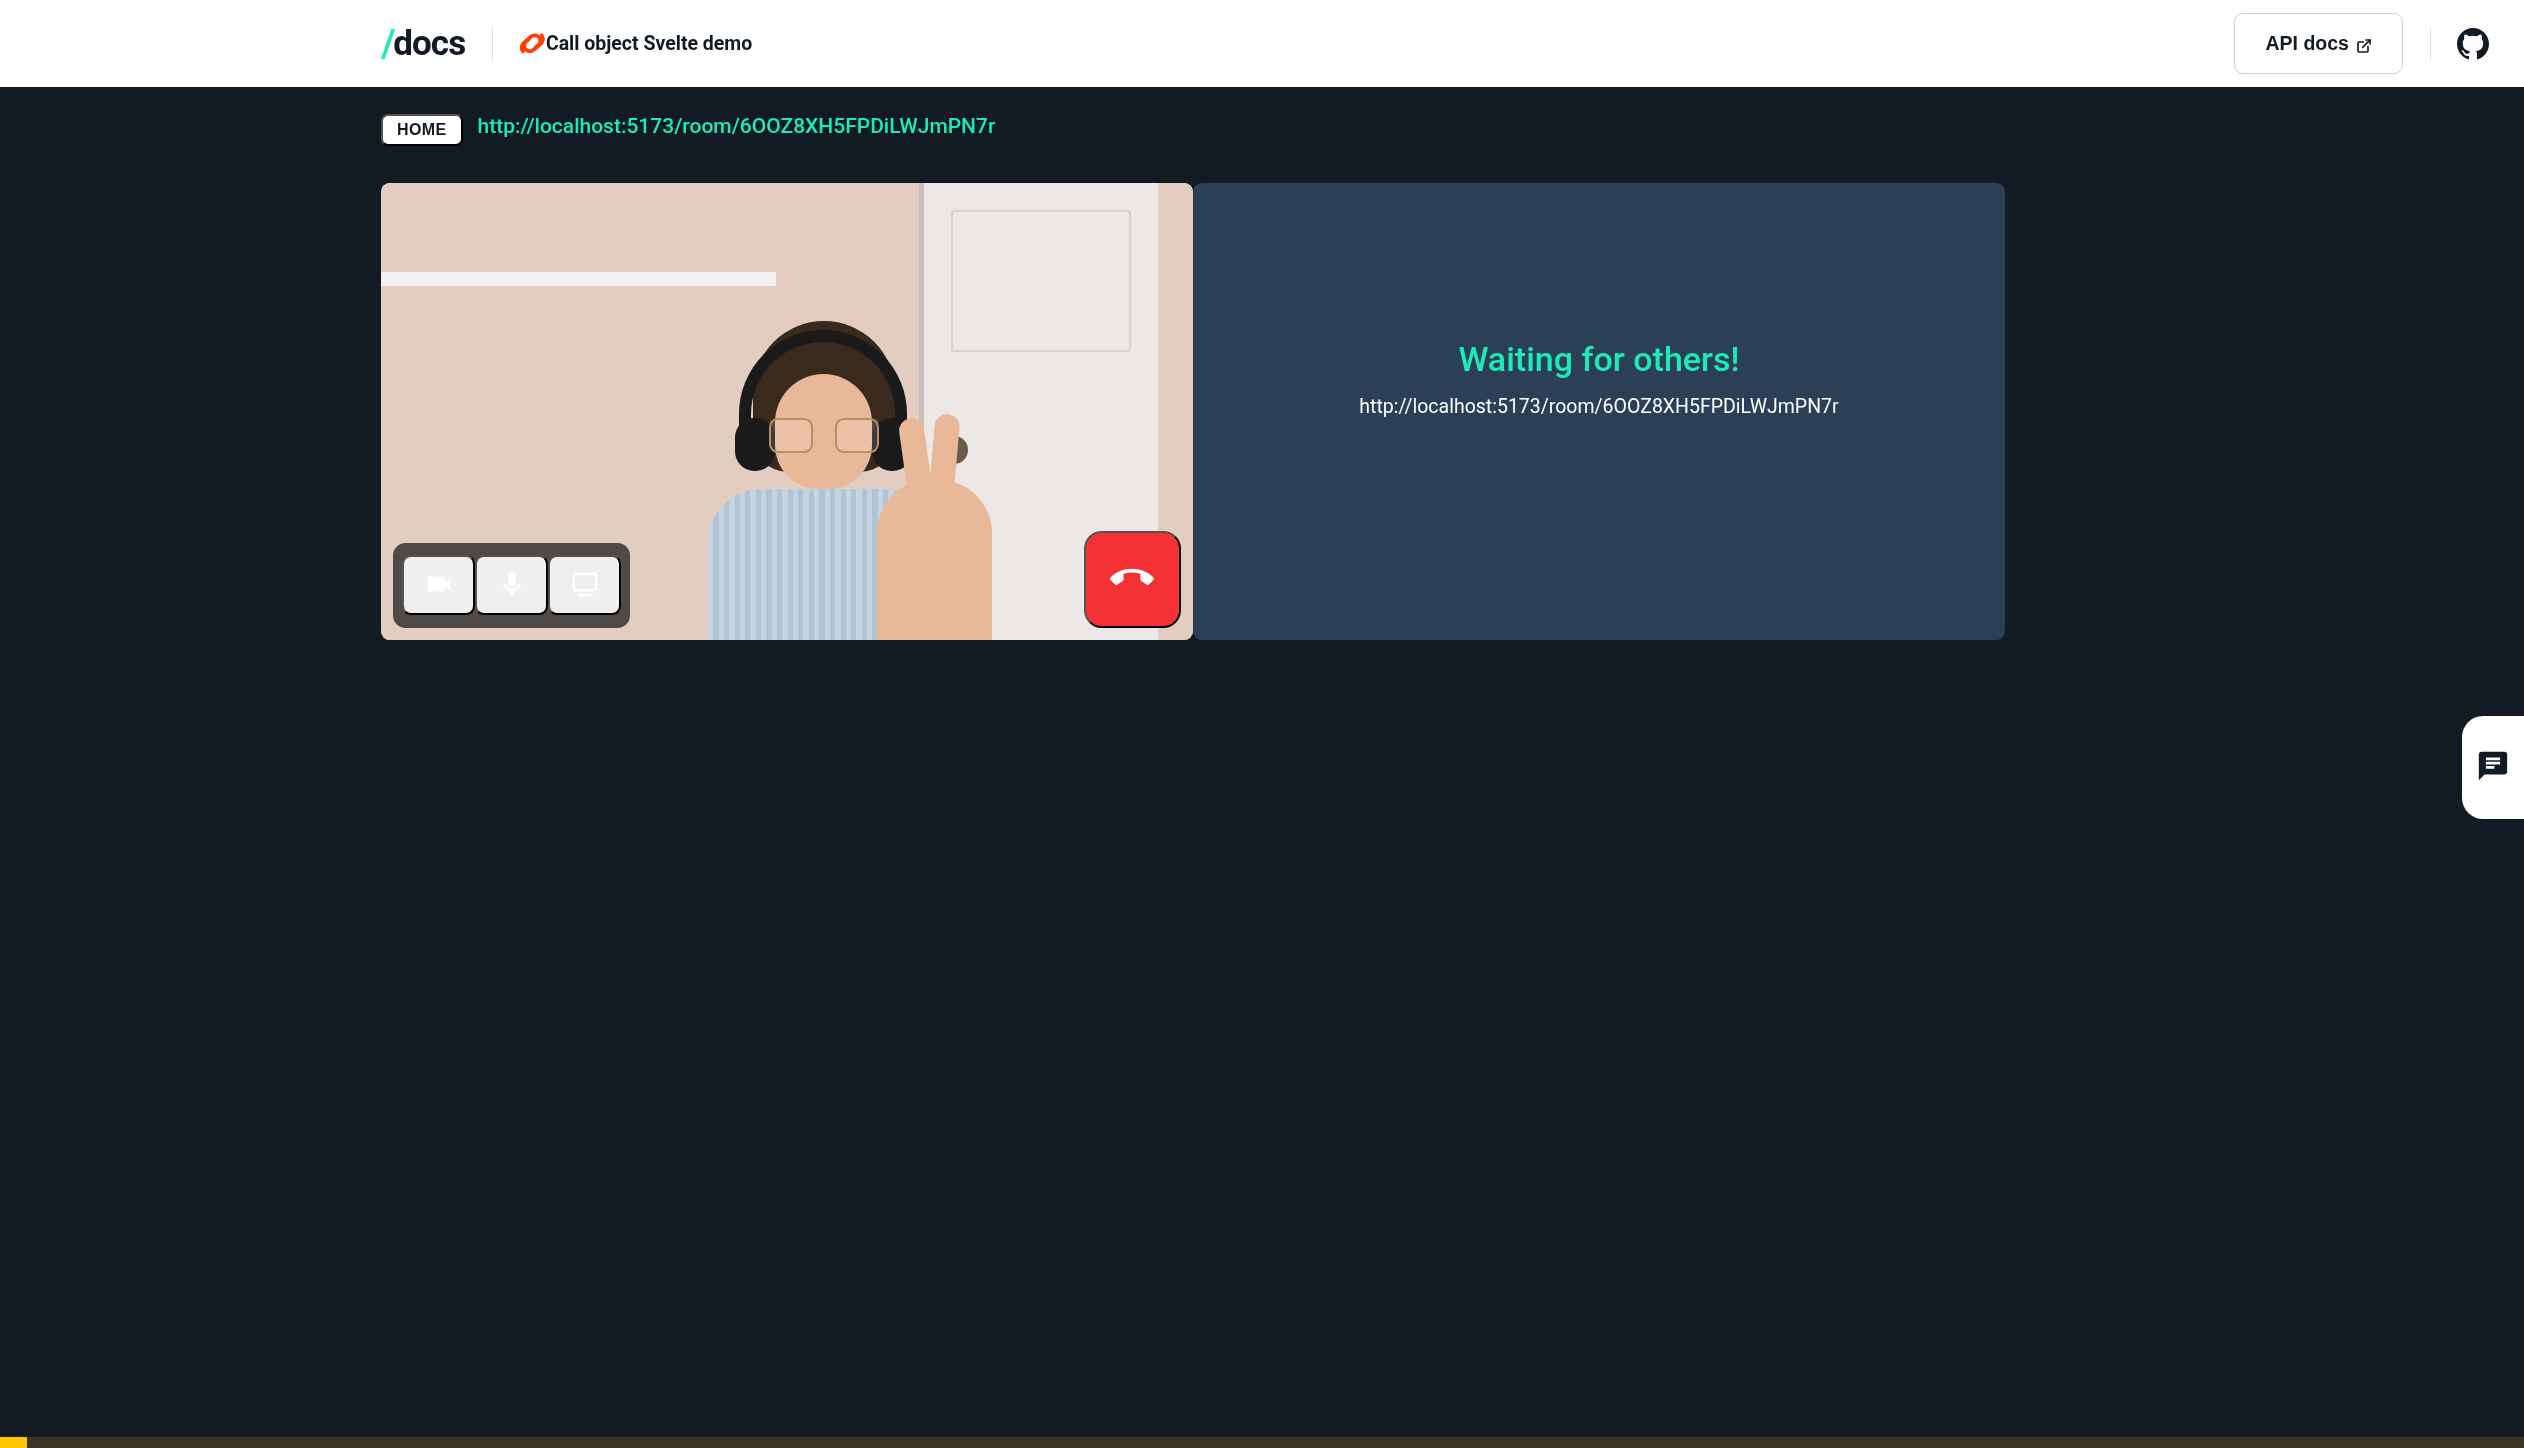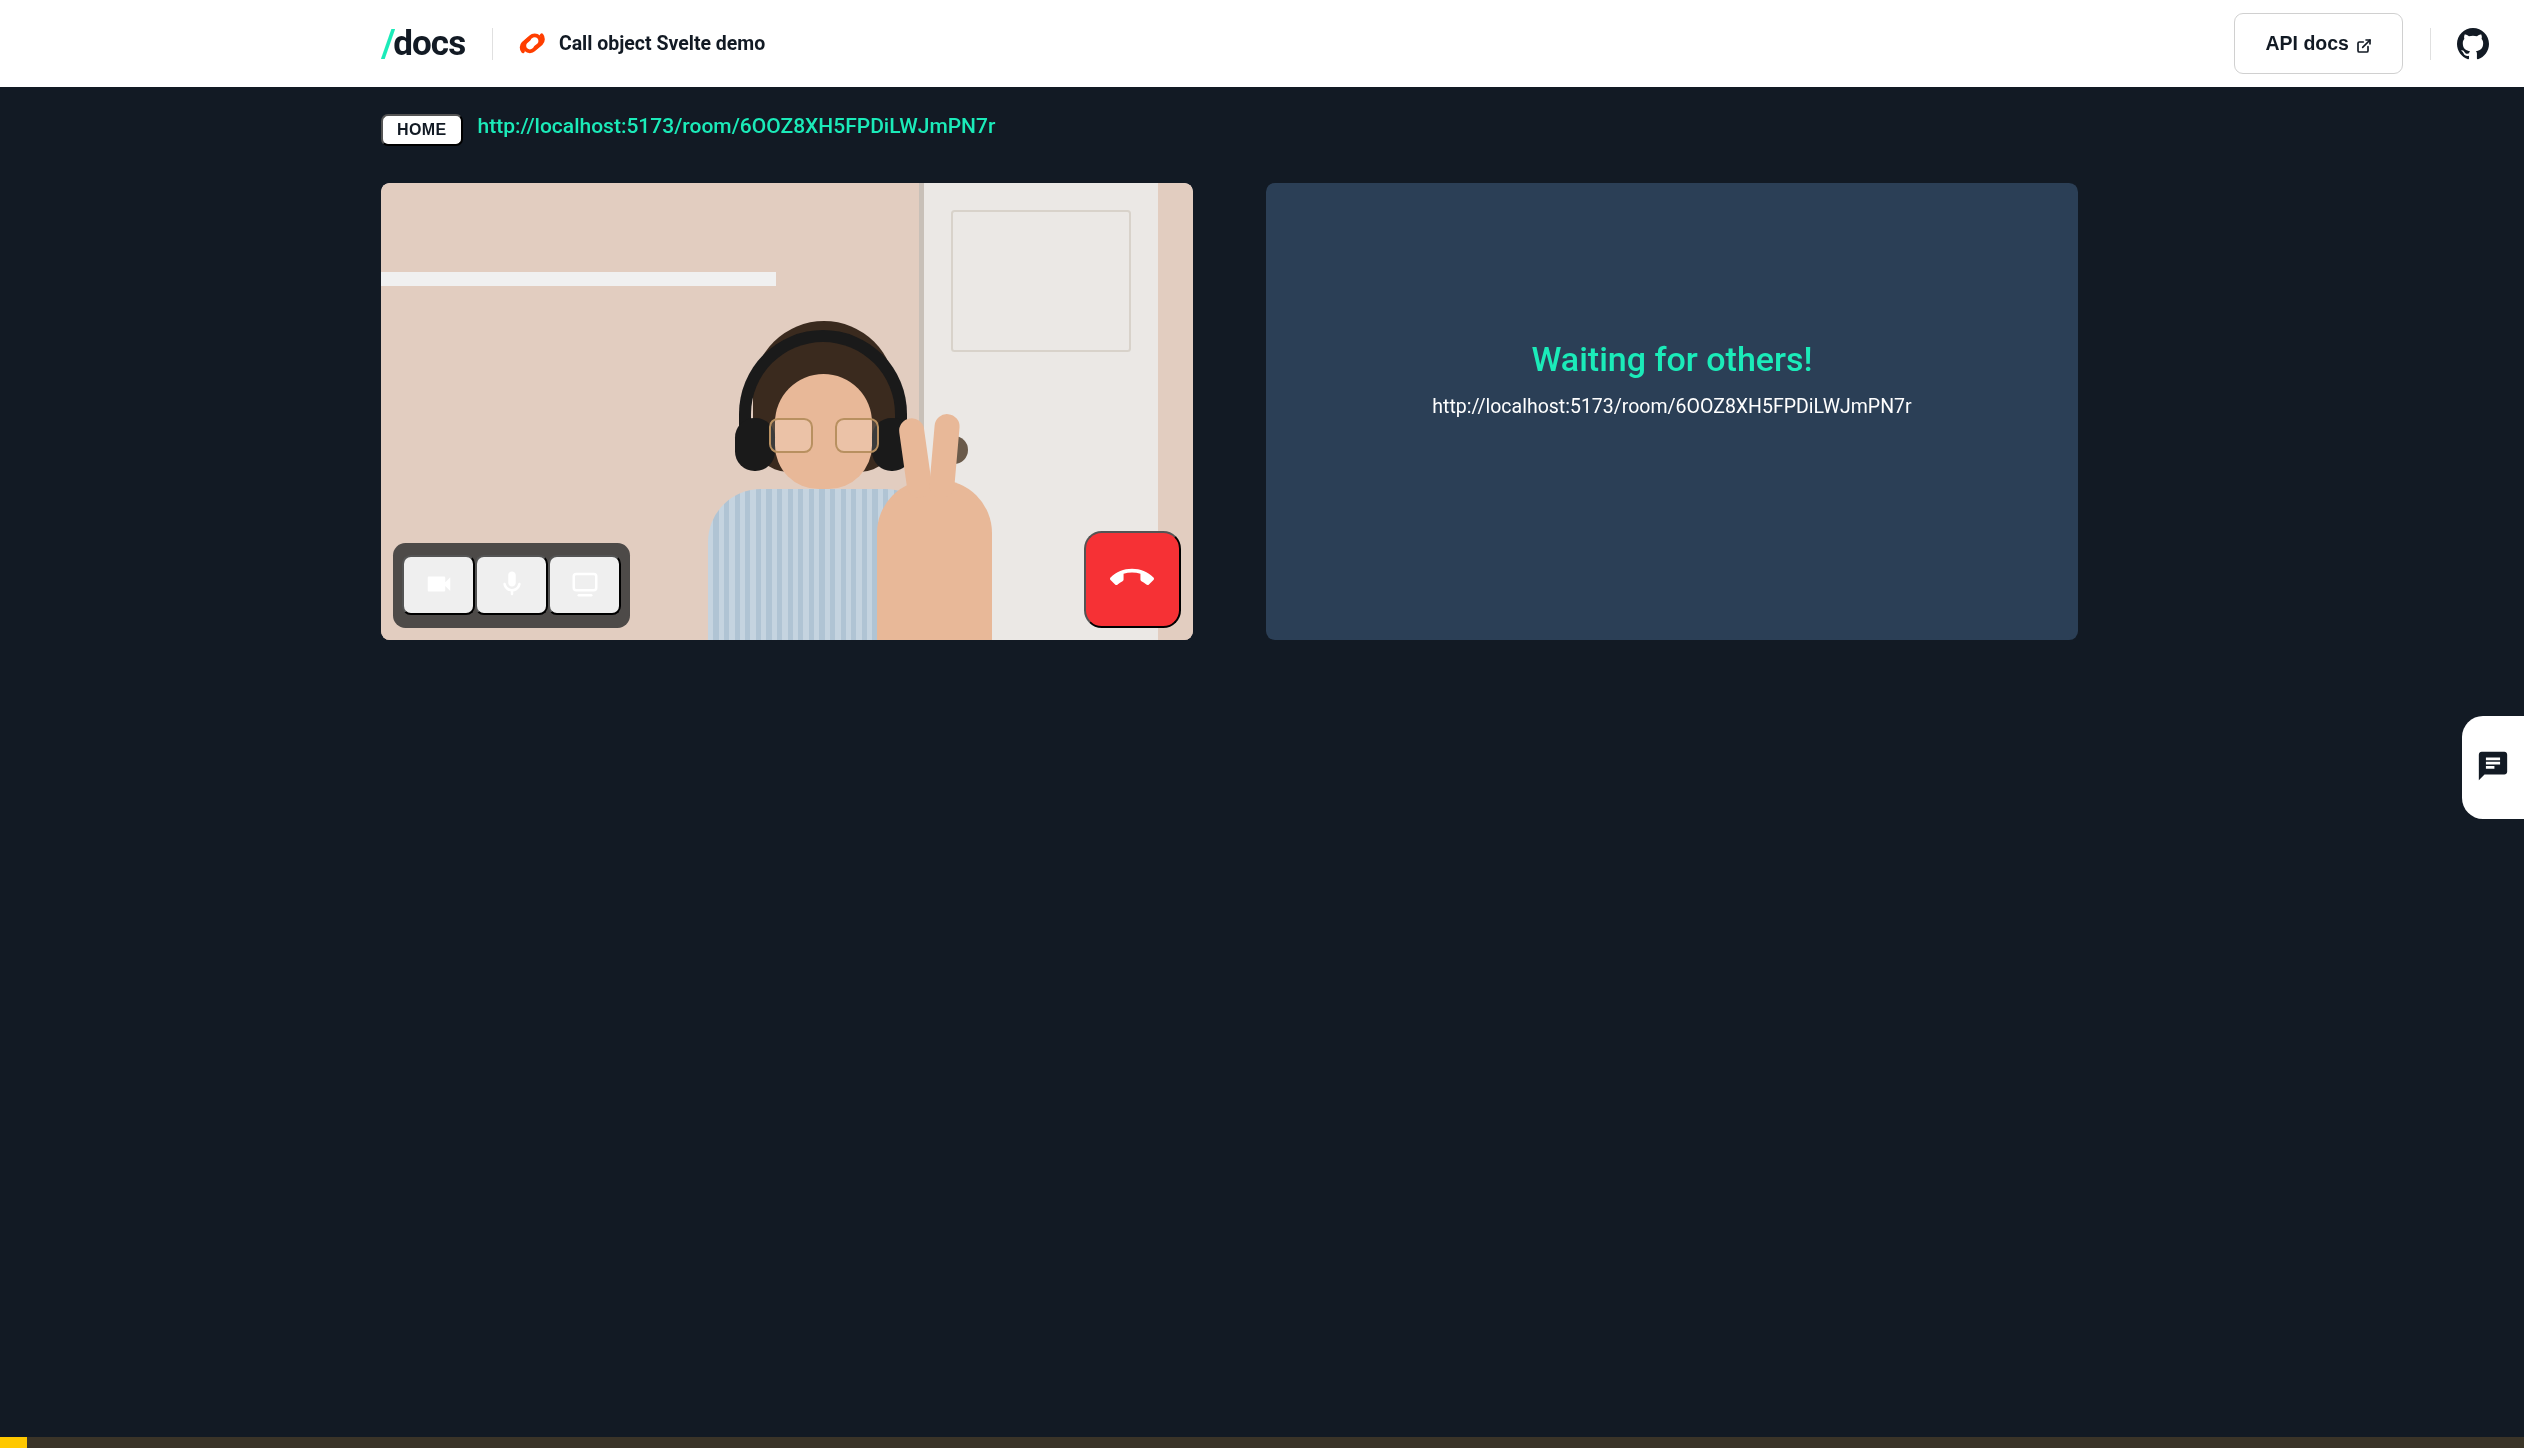--- a/index.html
+++ b/index.html
@@ -52,21 +52,21 @@
     .header-divider {
       width: 0.9px;
       height: 32px;
       background: #e0e0e0;
       margin: 0 26.6px;
     }
     
     .svelte-section {
       display: flex;
       align-items: center;
-      gap: 13px;
+      gap: 0;
     }
     
     .svelte-icon {
       width: 26.6px;
       height: 26.6px;
     }
     
     .header-title {
       font-size: 19.5px;
       font-weight: 700;
@@ -140,21 +140,20 @@
     
     .room-url {
       color: #1bebb9;
       font-size: 21px;
       font-weight: 500;
     }
     
     
     .video-grid {
       display: flex;
-      gap: 73px;
     }
     
     .video-tile {
       width: 812px;
       height: 457px;
       border-radius: 8.9px;
       overflow: hidden;
       position: relative;
       background: #2b3f56;
     }

